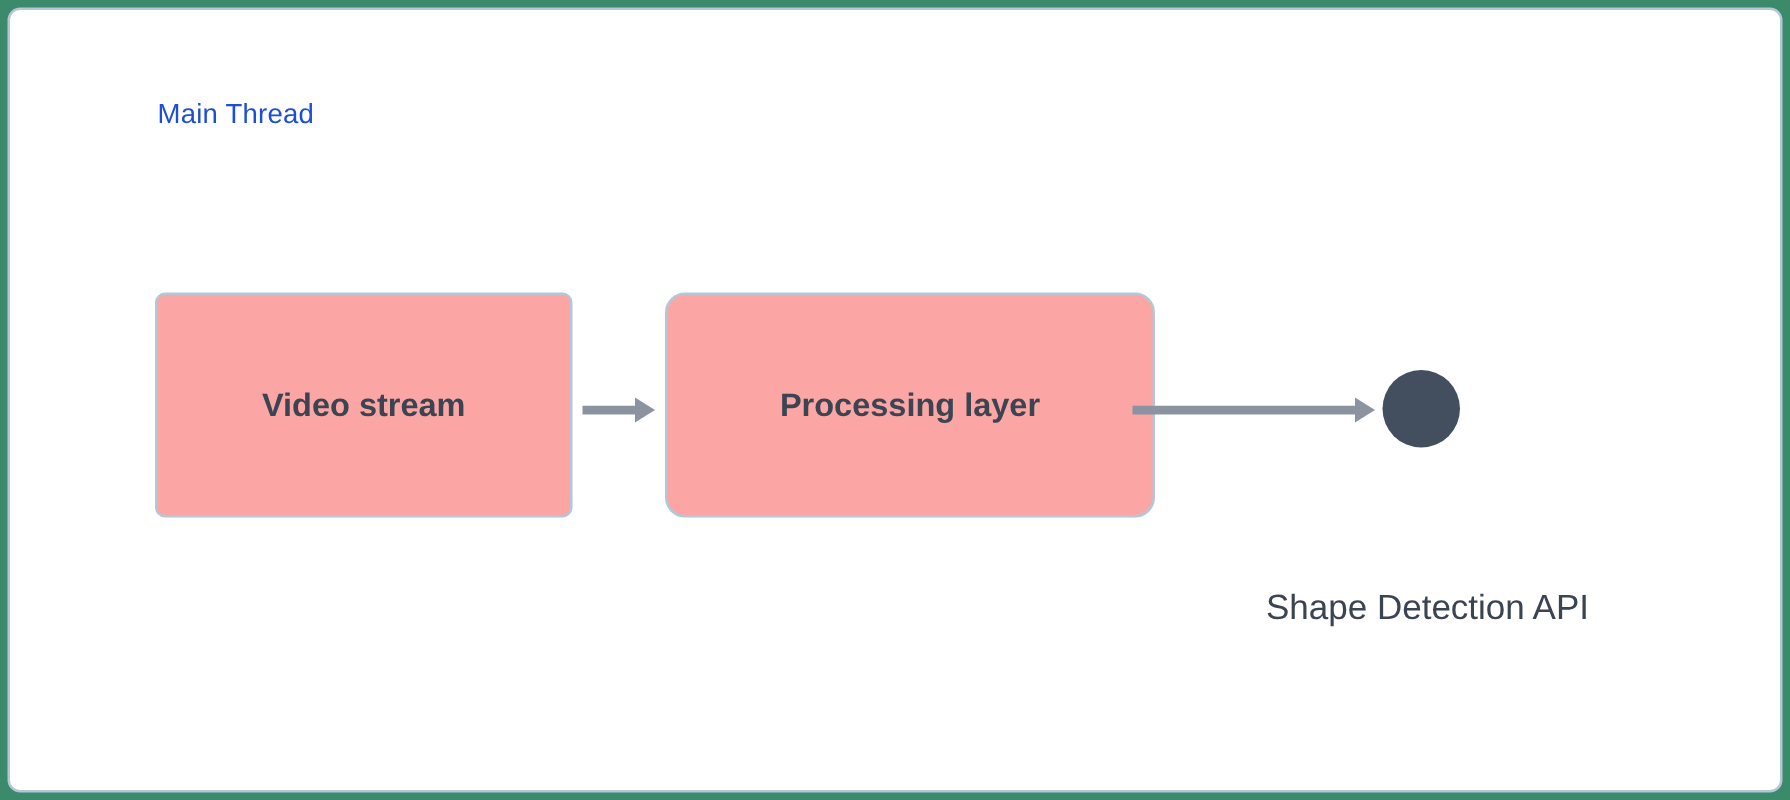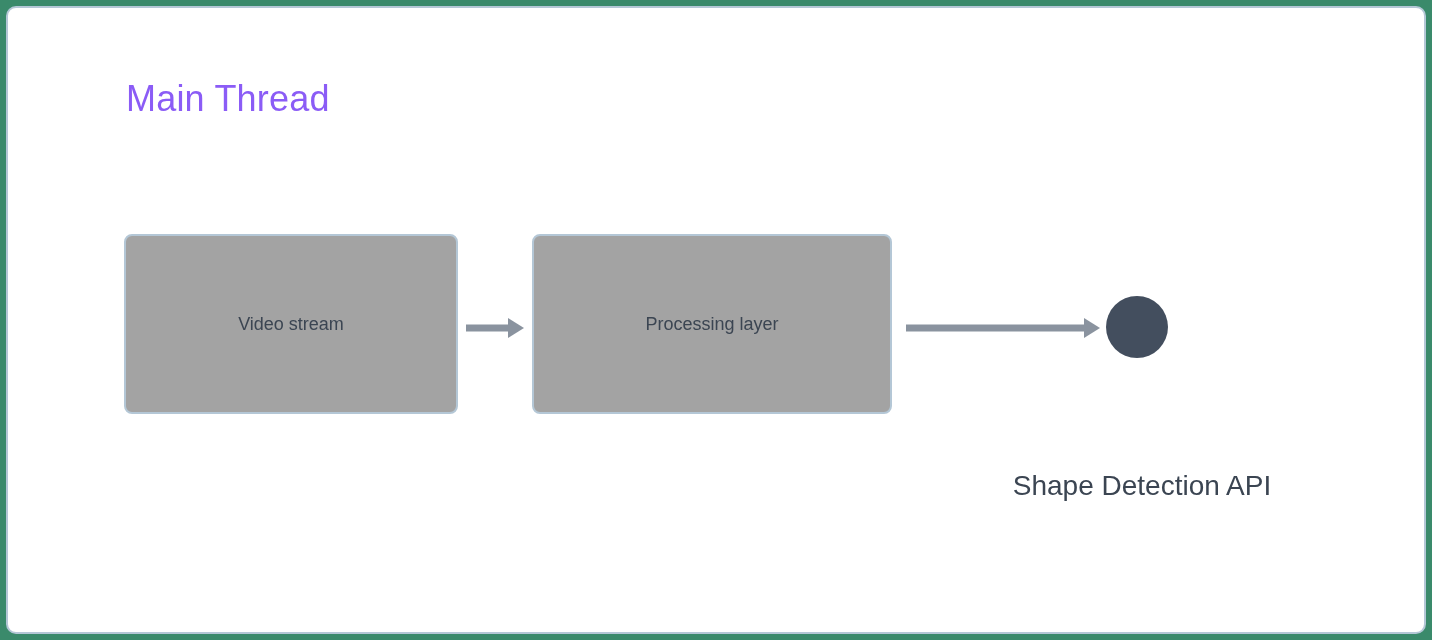--- a/index.html
+++ b/index.html
@@ -17,49 +17,50 @@
     width: 1420px;
     height: 628px;
     background: #ffffff;
     border: 2px solid #b4c7d6;
     border-radius: 10px;
   }
   .title {
     position: absolute;
     left: 118px;
     top: 70px;
-    font-size: 36px;
+    font-size: 22px;
     font-weight: 400;
-    color: #8b5cf6;
+    color: #1d4ed8;
     letter-spacing: 0.2px;
   }
   .node {
     position: absolute;
     box-sizing: border-box;
     border: 2px solid #b4c7d6;
     border-radius: 8px;
-    background: #a3a3a3;
+    background: #fca5a5;
     display: flex;
     align-items: center;
     justify-content: center;
-    font-size: 18px;
+    font-size: 26px;
     color: #3b4552;
-    font-weight: 400;
+    font-weight: 700;
   }
   .node-video {
     left: 116px;
     top: 226px;
     width: 334px;
     height: 180px;
   }
   .node-processing {
     left: 524px;
     top: 226px;
-    width: 360px;
+    width: 392px;
     height: 180px;
+    border-radius: 16px;
   }
   .circle {
     position: absolute;
     left: 1098px;
     top: 288px;
     width: 62px;
     height: 62px;
     border-radius: 50%;
     background: #434e5e;
   }

